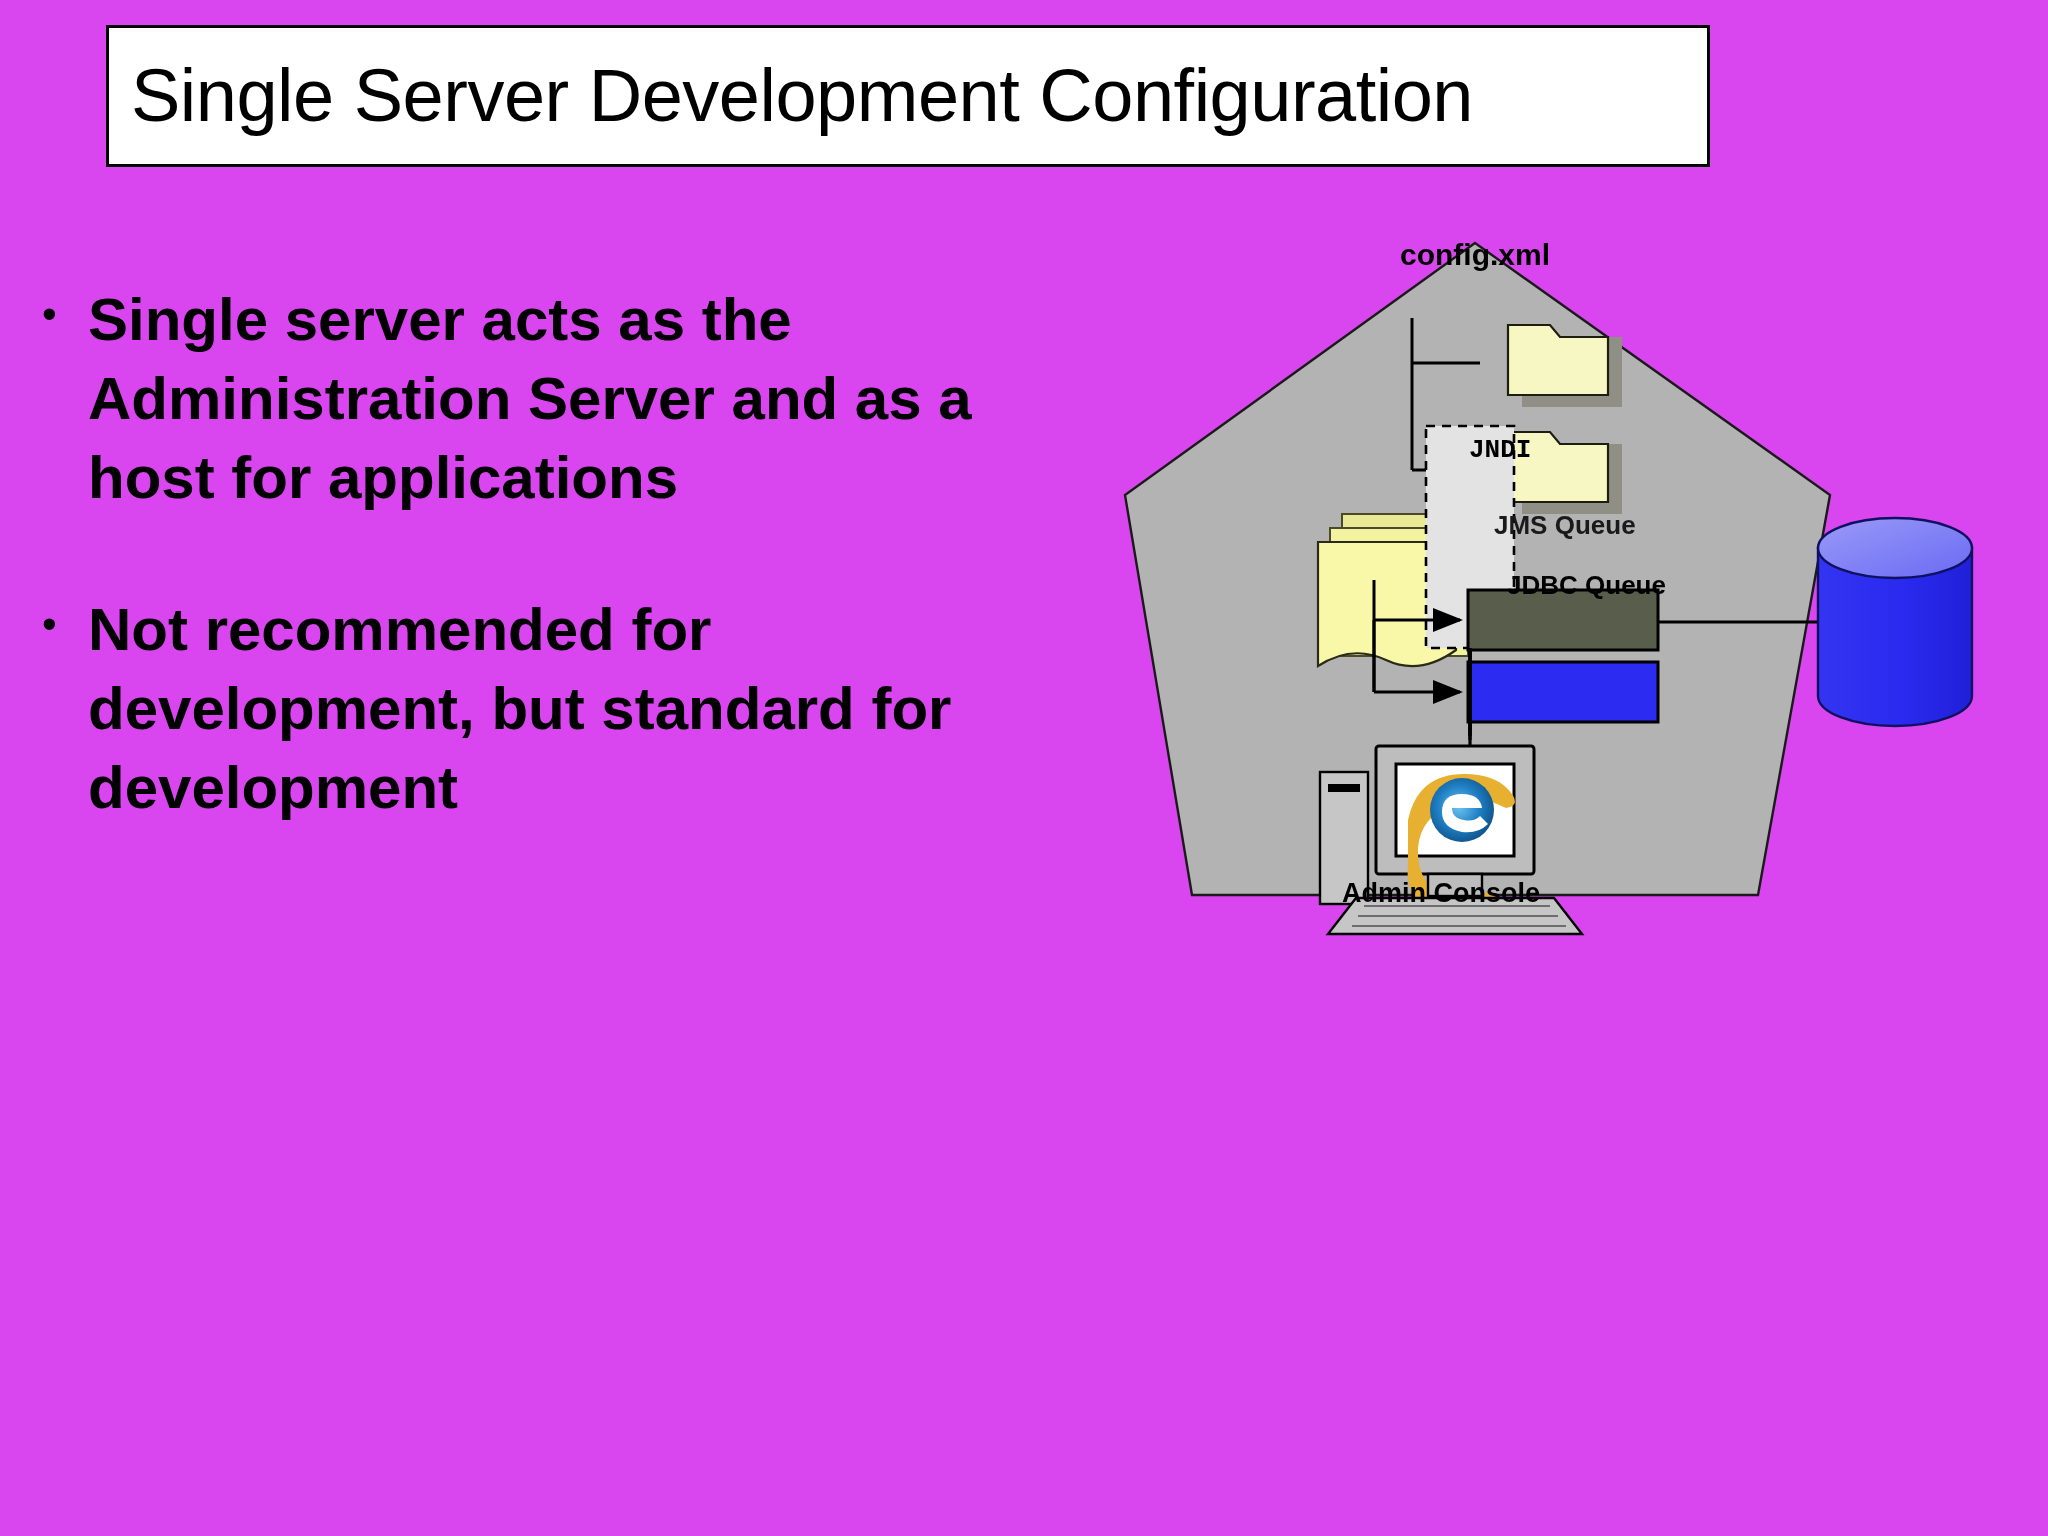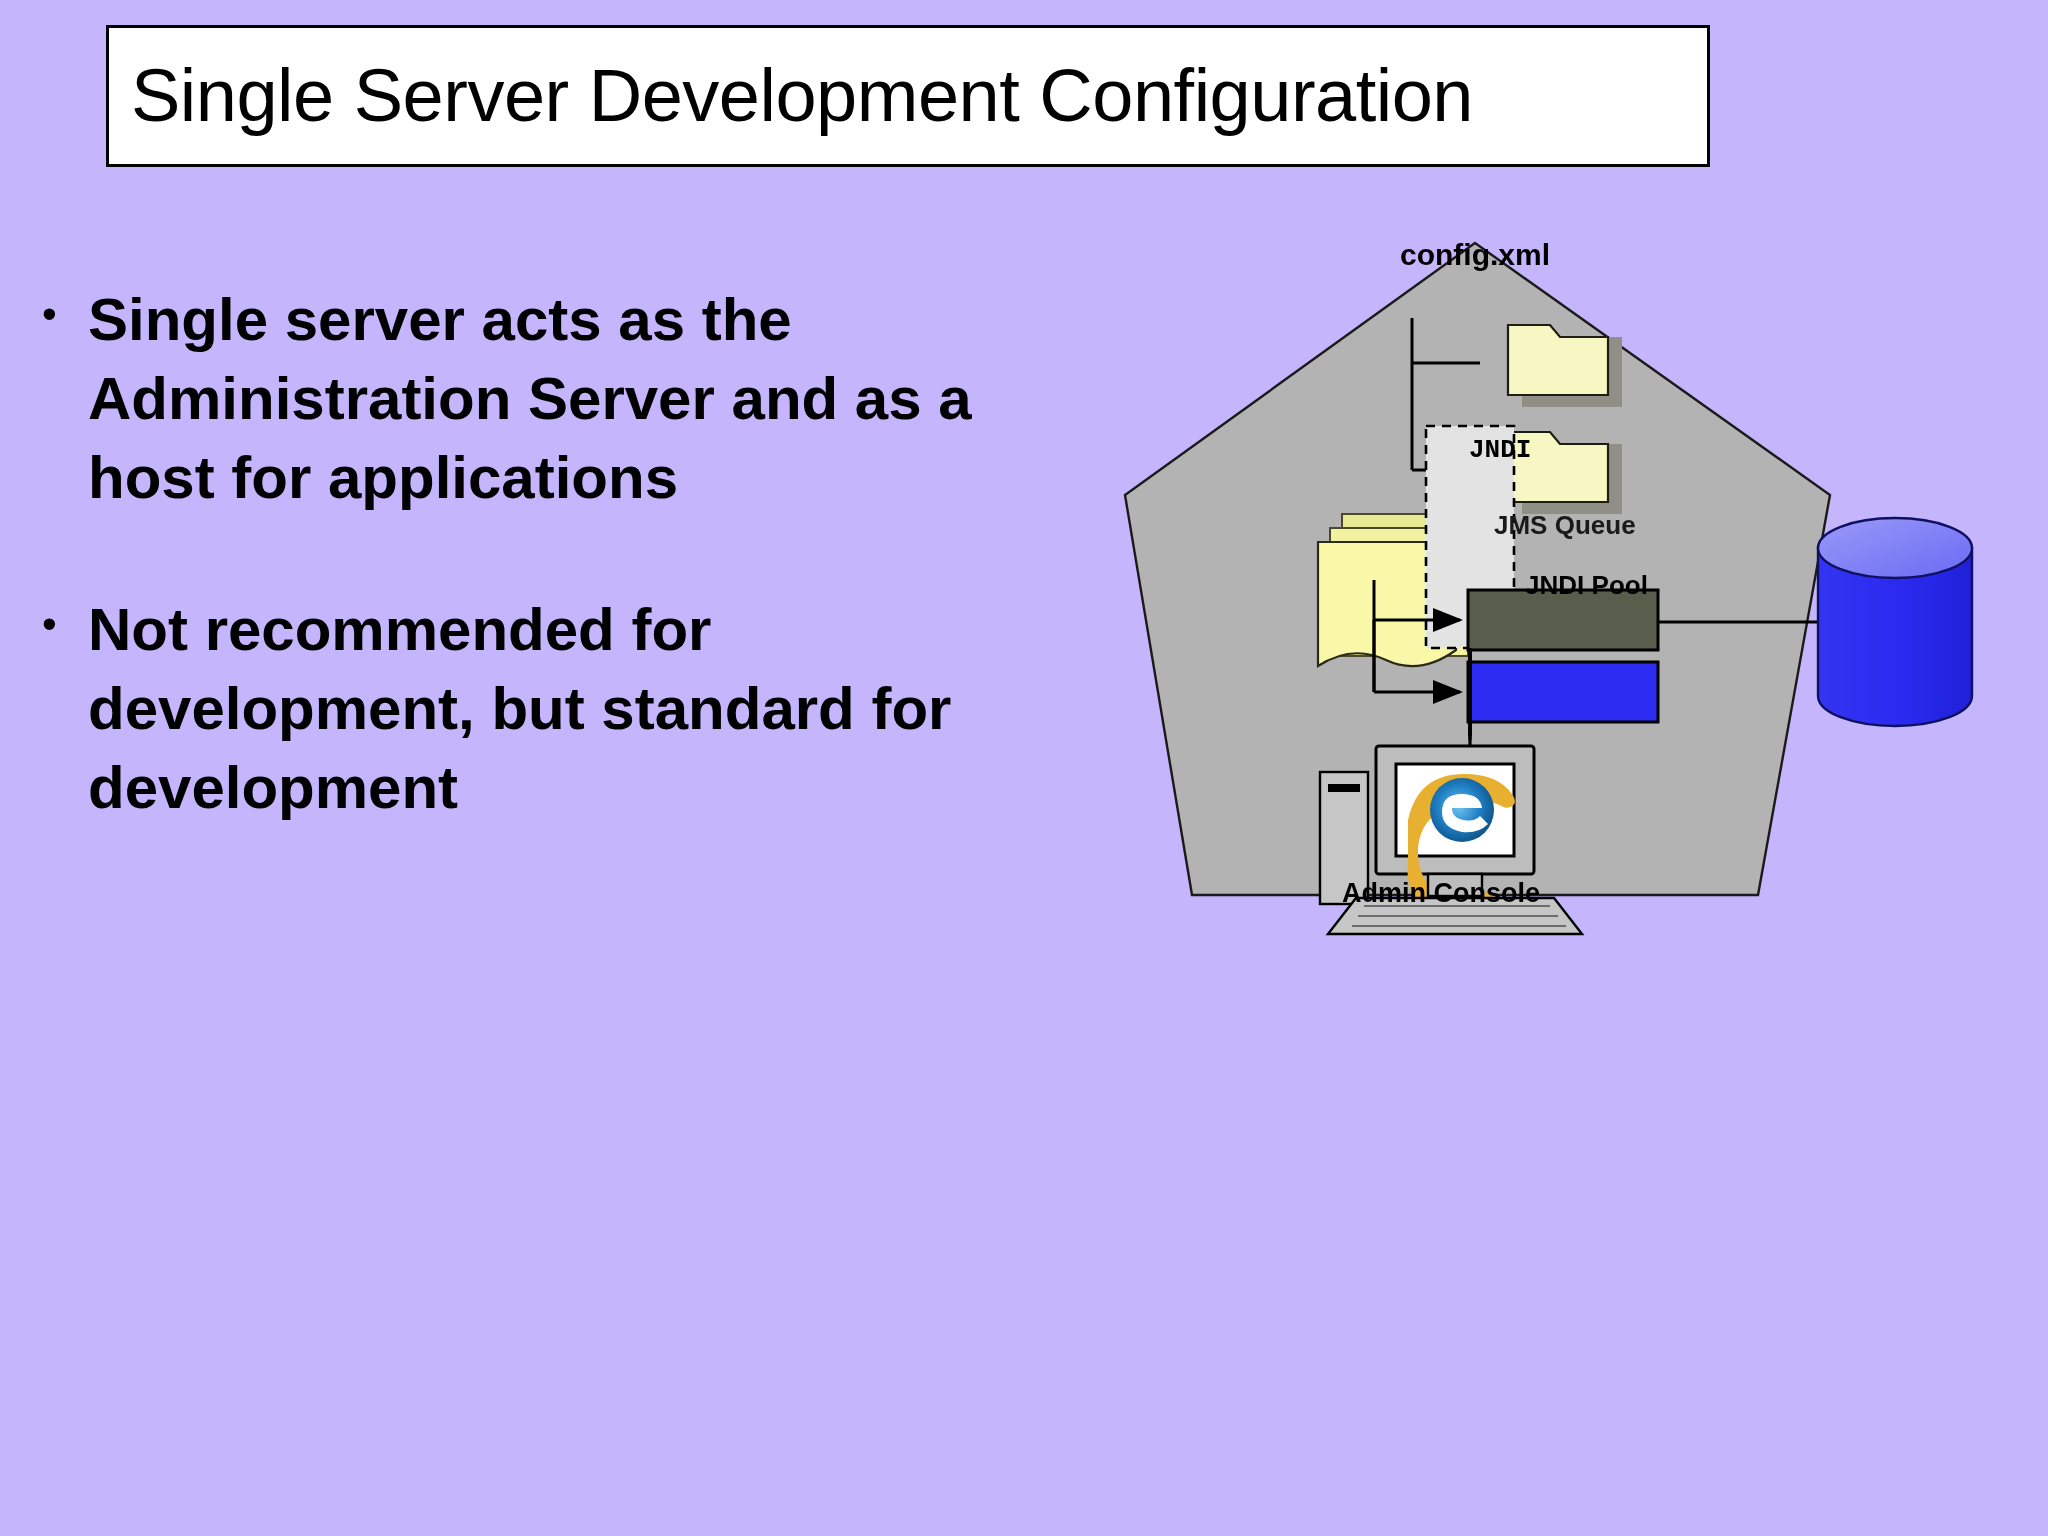--- a/index.html
+++ b/index.html
@@ -4,21 +4,21 @@
 <style>
   html, body {
     margin: 0;
     padding: 0;
     background: #ffffff;
   }
   #slide {
     position: relative;
     width: 2048px;
     height: 1536px;
-    background: #c4b5fd;
+    background: #d946ef;
     overflow: hidden;
     font-family: "Liberation Sans", sans-serif;
   }
 
   
   #title-box {
     position: absolute;
     left: 106px;
     top: 25px;
     width: 1604px;
@@ -266,19 +266,19 @@
       </g>
 
     </svg>
 
     <div class="dlabel" id="label-configxml">config.xml</div>
 
     <div class="dlabel" id="label-jndi">JNDI</div>
 
     <div class="dlabel" id="label-jms">JMS Queue</div>
 
-    <div class="dlabel" id="label-jdbc">JNDI Pool</div>
+    <div class="dlabel" id="label-jdbc">JDBC Queue</div>
 
     <div class="dlabel" id="label-admin-console">Admin Console</div>
 
   </div>
 
 </div>
 
 </body></html>

